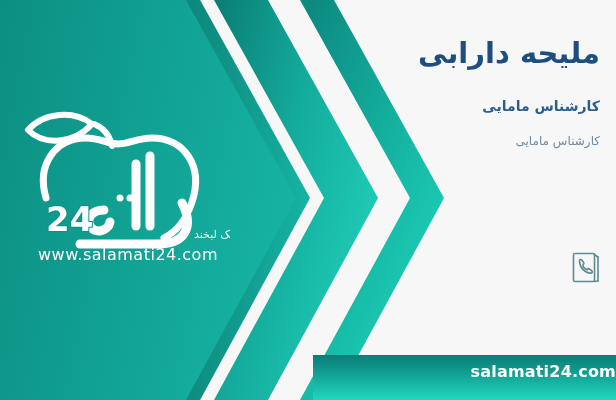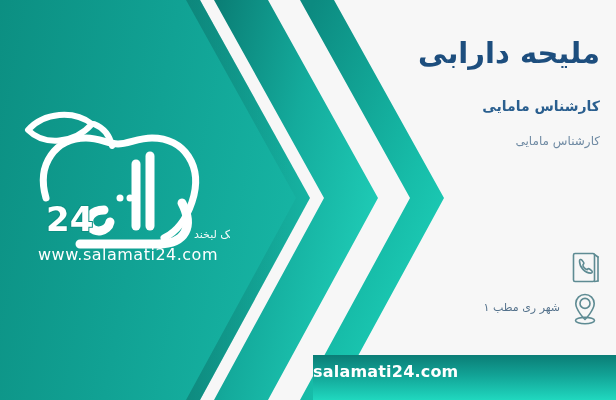--- a/index.html
+++ b/index.html
@@ -93,21 +93,21 @@
     top: 355px;
     width: 303px;
     height: 45px;
     background: linear-gradient(to bottom, #0b7d76 0%, #12a396 45%, #20d8bf 100%);
     overflow: hidden;
   }
   #banner-url {
     position: absolute;
     left: 0; right: 0;
     top: 7px;
-    text-align: left;
+    text-align: right;
     color: #ffffff;
     font-size: 16px;
     font-weight: bold;
     letter-spacing: 0.2px;
     font-family: "DejaVu Sans", "Liberation Sans", sans-serif;
   }
 </style>
 </head>
 <body>
 
@@ -198,31 +198,18 @@
                  C16.2,13.2 15.8,14 15,14.6
                  C14.6,16.6 17.2,19.4 19.2,19.6
                  C19.9,18.8 20.7,18.4 21.5,19 L23.6,20.6
                  C24.8,21.6 24.3,23.1 22.8,23.1
                  C17,23.1 11.5,17.2 11.5,11 Z"></path>
       </g>
     </svg>
     <span class="contact-text"></span>
   </div>
 
-  <div class="contact-row" id="contact-address">
-    <svg class="contact-icon" viewBox="0 0 34 36">
-      <g fill="none" stroke="#5e8b93" stroke-width="1.6" stroke-linejoin="round" stroke-linecap="round">
-        <path d="M17,4.5 C11.8,4.5 7.8,8.5 7.8,13.6
-                 C7.8,20.4 17,29.5 17,29.5
-                 C17,29.5 26.2,20.4 26.2,13.6
-                 C26.2,8.5 22.2,4.5 17,4.5 Z"></path>
-        <circle cx="17" cy="13.4" r="5"></circle>
-        <ellipse cx="17" cy="30.6" rx="9.5" ry="3.2"></ellipse>
-      </g>
-    </svg>
-    <span class="contact-text">شهر ری مطب ۱</span>
-  </div>
 
   <div id="bottom-banner">
     <div id="banner-url">salamati24.com</div>
   </div>
 
 </div>
 
 </body></html>

